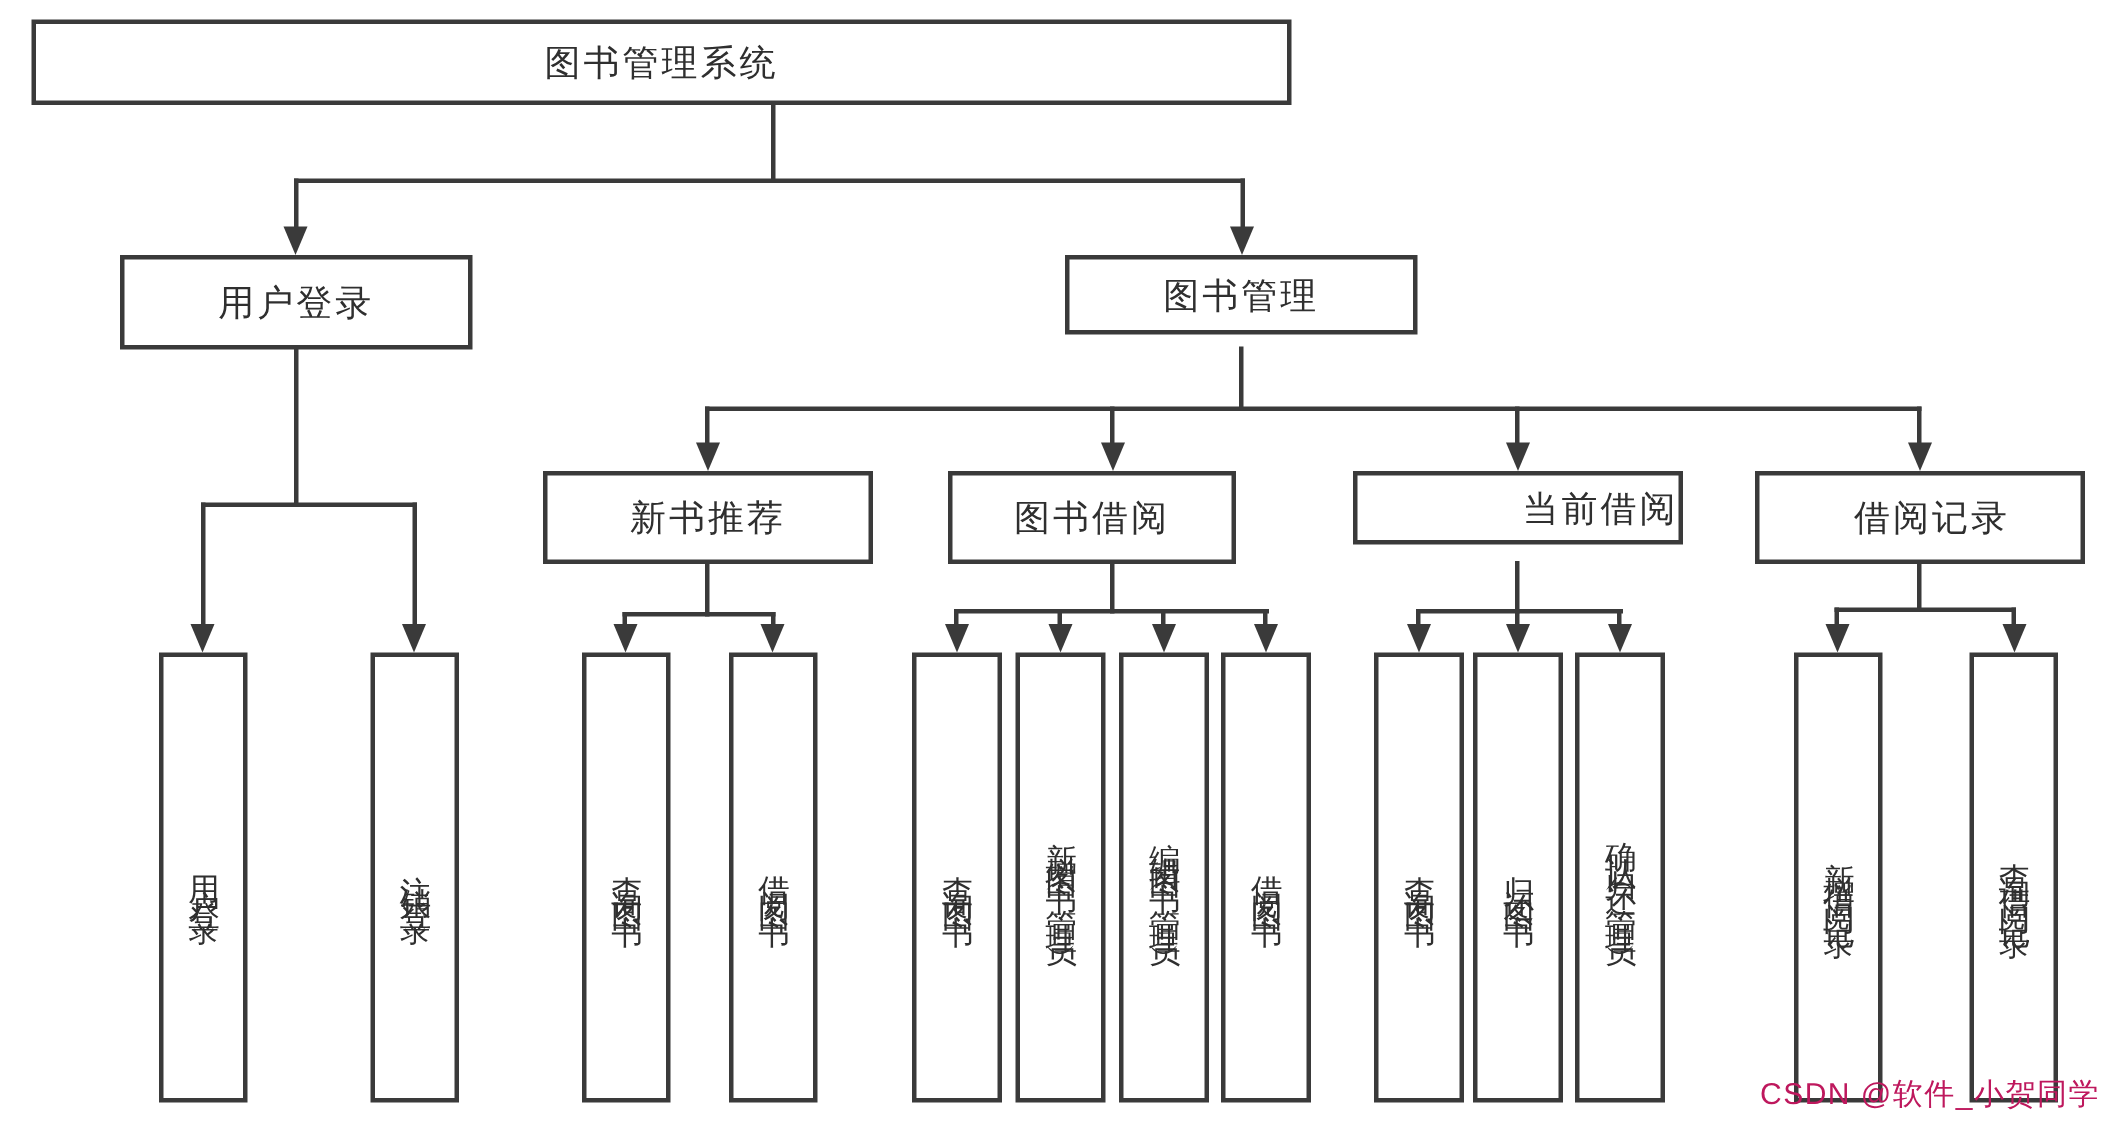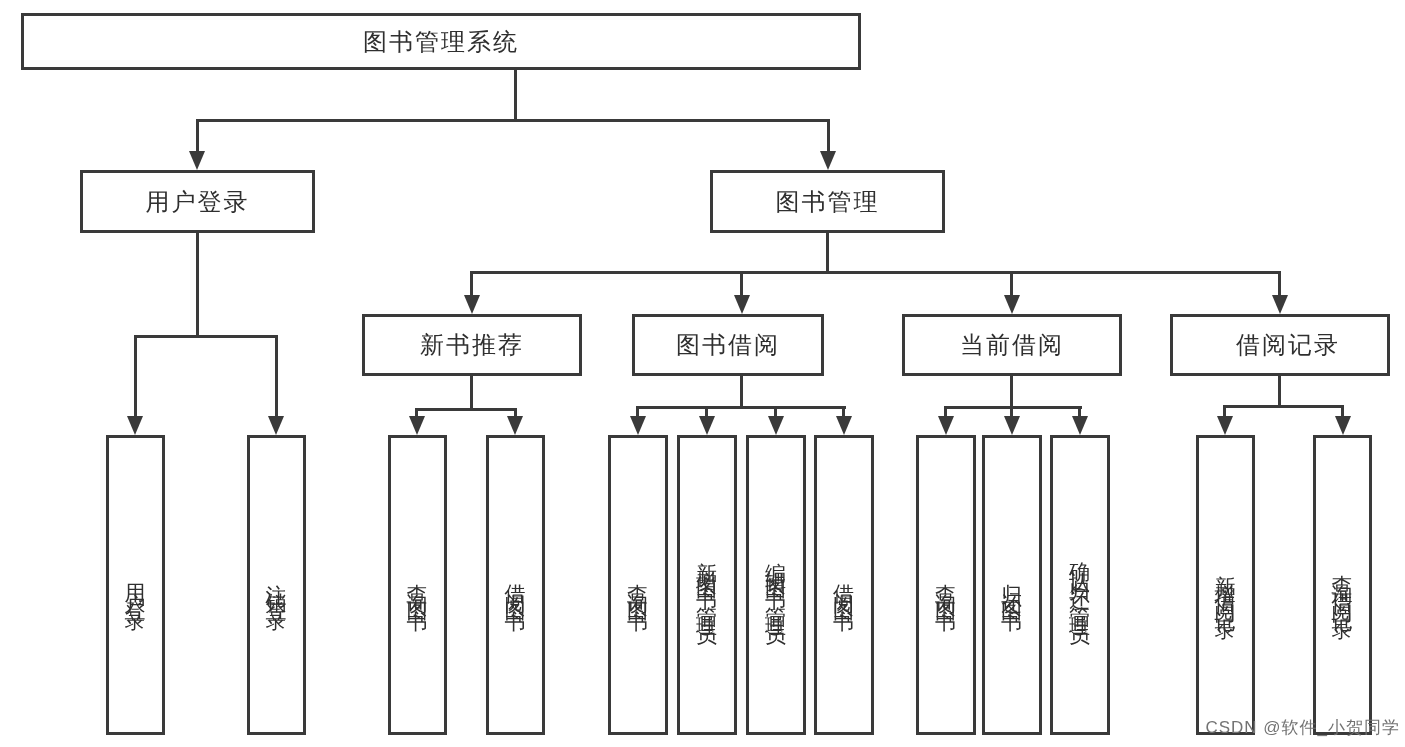--- a/index.html
+++ b/index.html
@@ -34,49 +34,49 @@
   .arrow {
     position:absolute;
     width:0; height:0;
     border-left:8px solid transparent;
     border-right:8px solid transparent;
     border-top:19px solid #3a3a3a;
   }
   .watermark {
     position:absolute;
     top:716px; right:5px;
-    font-size:17px;
+    font-size:20px;
     letter-spacing:1px;
-    color:#737373;
+    color:#be185d;
     white-space:nowrap;
   }
 </style>
 </head>
 <body>
 
 <div id="canvas">
 
   <div class="box hbox" style="left:21px; top:13px; width:840px; height:57px;">
     <span>图书管理系统</span>
   </div>
 
   <div class="box hbox" style="left:80px; top:170px; width:235px; height:63px;">
     <span>用户登录</span>
   </div>
-  <div class="box hbox" style="left:710px; top:170px; width:235px; height:63px;">
+  <div class="box hbox" style="left:710px; top:170px; width:235px; height:53px;">
     <span>图书管理</span>
   </div>
 
   <div class="box hbox" style="left:362px; top:314px; width:220px; height:62px;">
     <span>新书推荐</span>
   </div>
   <div class="box hbox" style="left:632px; top:314px; width:192px; height:62px;">
     <span>图书借阅</span>
   </div>
-  <div class="box hbox" style="left:902px; top:314px; width:220px; height:62px;">
+  <div class="box hbox" style="left:902px; top:314px; width:220px; height:49px;justify-content:flex-end;">
     <span>当前借阅</span>
   </div>
   <div class="box hbox" style="left:1170px; top:314px; width:220px; height:62px;padding-left:16px;">
     <span>借阅记录</span>
   </div>
 
   <div class="box leaf" style="left:106px; top:435px; width:59px; height:300px;">
     <span class="vtext">用户登录</span>
   </div>
   <div class="box leaf" style="left:247px; top:435px; width:59px; height:300px;">

